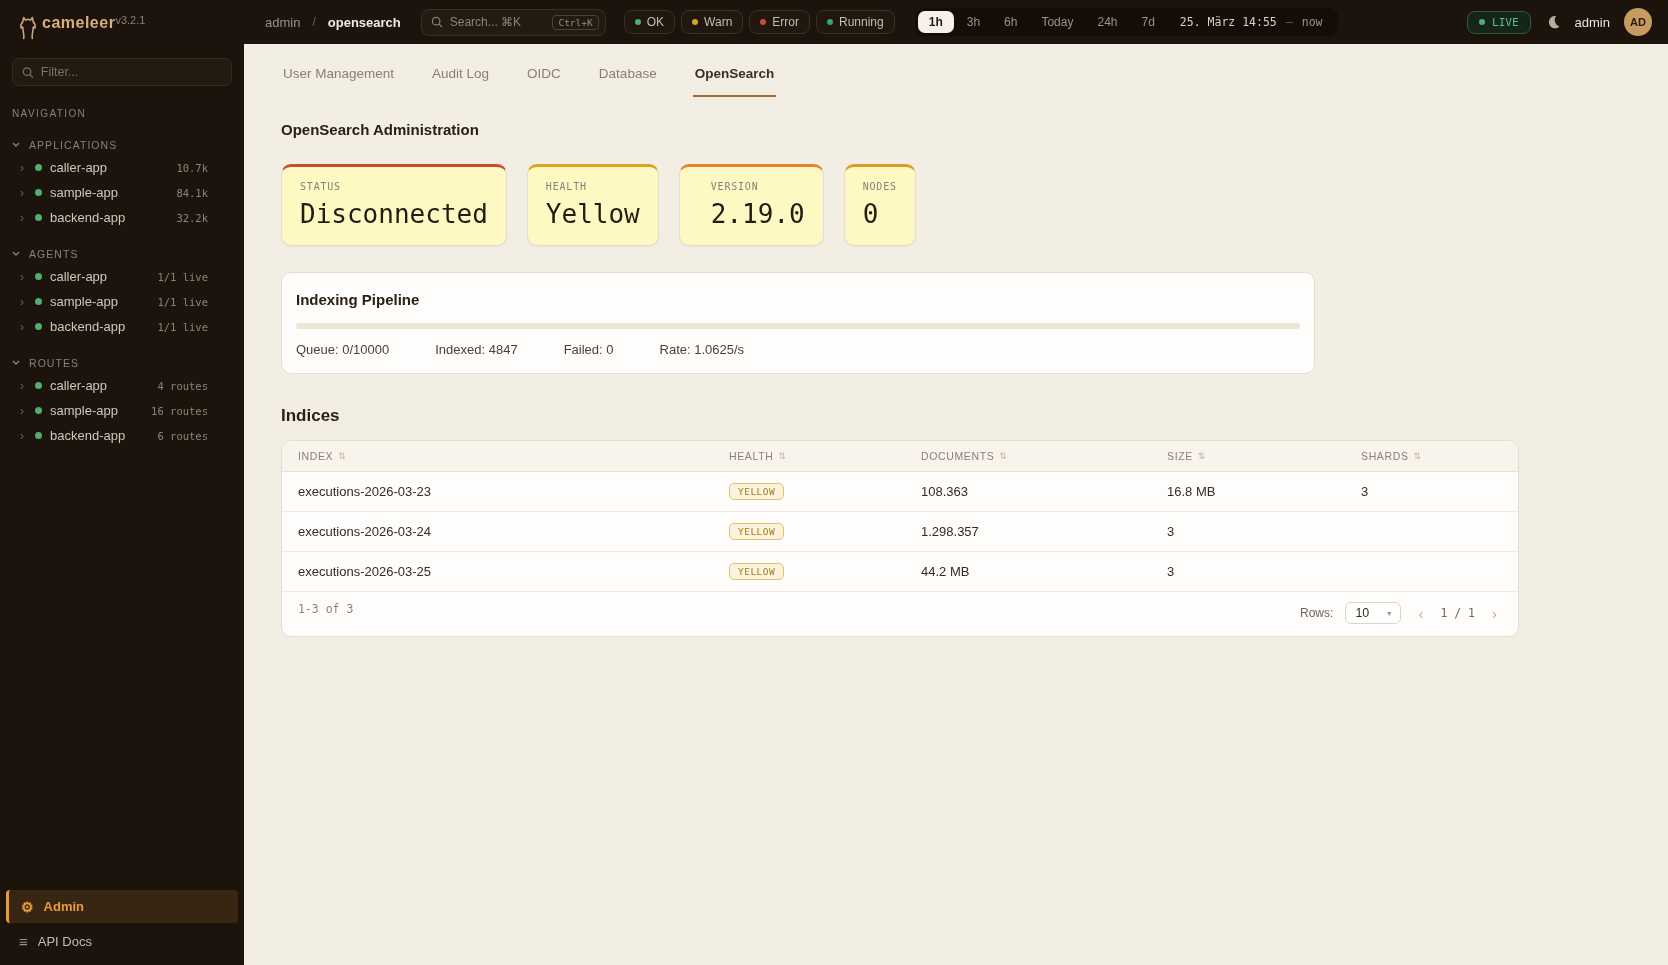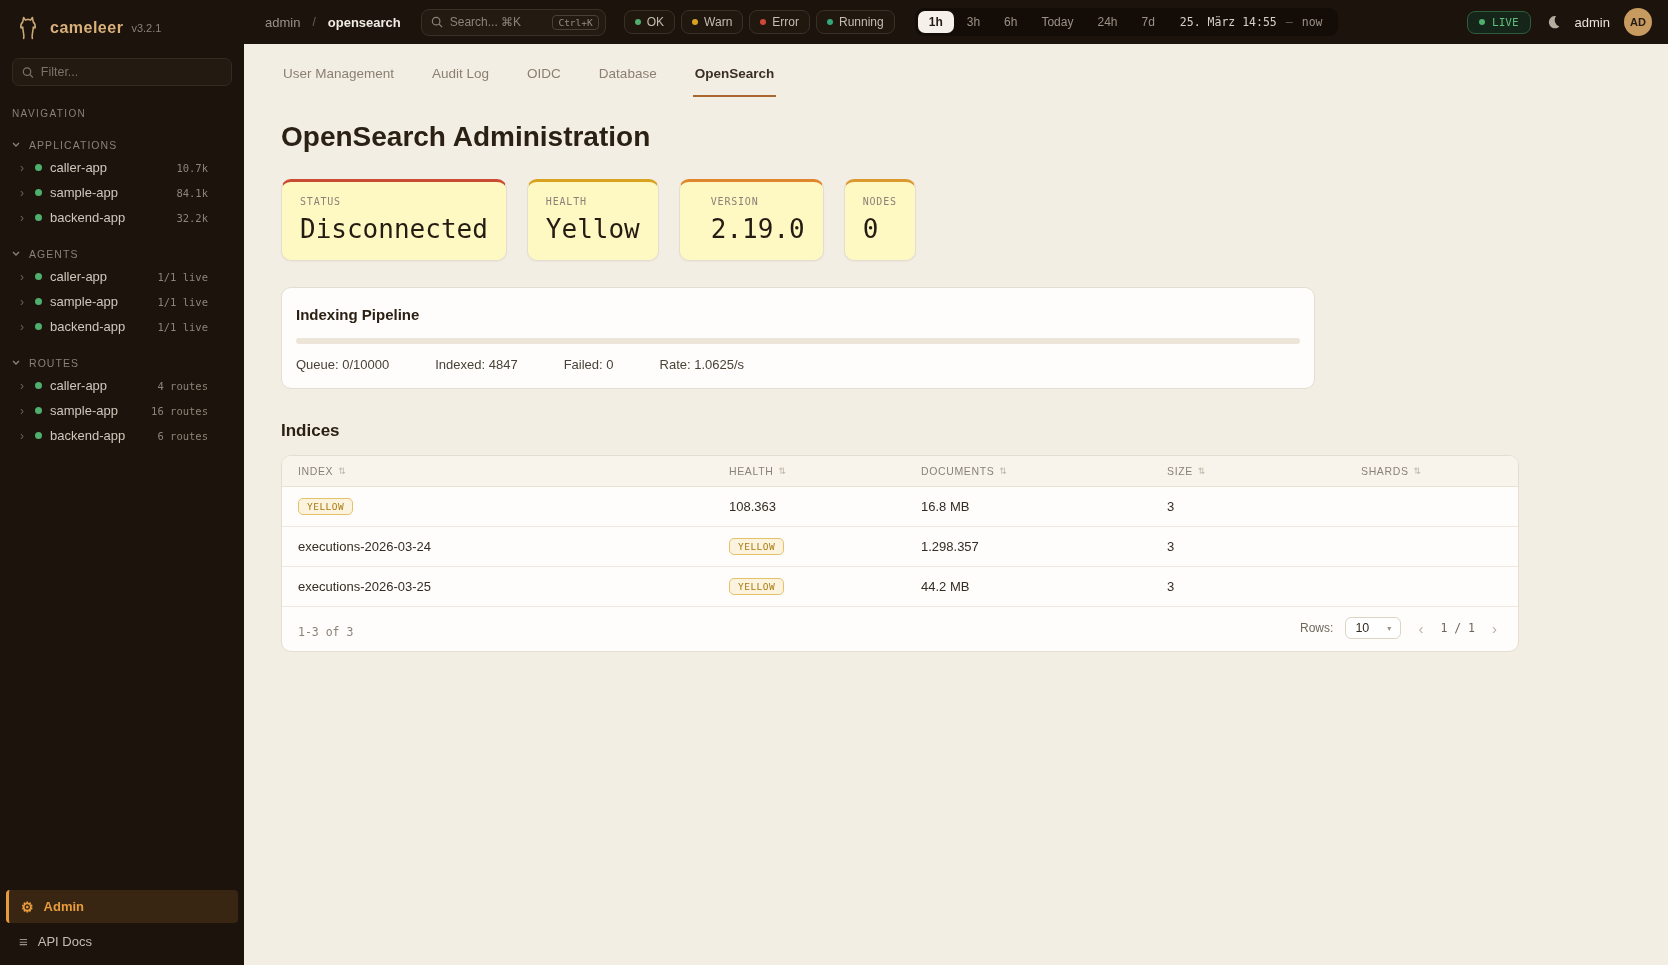--- a/index.html
+++ b/index.html
@@ -1,21 +1,21 @@
 <!DOCTYPE html>
 <html><head>
 <meta charset="utf-8">
 <style>
   * { margin:0; padding:0; box-sizing:border-box; }
   html,body { width:1668px; height:965px; }
   body { display:flex; font-family:"Liberation Sans",sans-serif; background:#f3eee4; overflow:hidden; }
 
   
   .sidebar { width:244px; min-width:244px; background:#1b130c; display:flex; flex-direction:column; color:#cfc7bc; }
-  .logo-row { display:flex; align-items:center; gap:8px; padding:14px 12px 8px 14px; }
+  .logo-row { display:flex; align-items:flex-start; padding:14px 12px 8px 14px; }
   .brand { color:#d9b07a; font-weight:bold; font-size:16px; letter-spacing:.5px; }
   .version { color:#8a8178; font-size:11px; }
   .filter-box { margin:8px 12px 0; height:28px; display:flex; align-items:center; gap:7px; padding:0 9px; background:#231a12; border:1px solid #352a1f; border-radius:7px; }
   .filter-input { background:transparent; border:none; outline:none; color:#a3a3a3; font-size:12.5px; width:100%; }
   .filter-input::placeholder { color:#7d7368; }
   .nav-label { font-size:10px; letter-spacing:.14em; color:#8a8178; padding:22px 12px 2px; }
   .group { margin-top:14px; }
   .group-header { display:flex; align-items:center; gap:9px; padding:4px 12px; font-size:10.5px; letter-spacing:.1em; color:#8a8178; cursor:pointer; }
   .side-item { display:flex; align-items:center; padding:5px 36px 5px 20px; font-size:13px; color:#cfc7bc; cursor:pointer; }
   .chev { color:#6b6158; font-size:12px; width:10px; line-height:1; }
@@ -52,40 +52,40 @@
   .live .pdot { background:#4faf6d; }
   .theme-btn { background:none; border:none; cursor:pointer; display:flex; align-items:center; }
   .user-name { color:#e8e2d8; font-size:13px; }
   .avatar { width:28px; height:28px; border-radius:50%; background:#c79a5f; color:#241b12; font-size:11px; font-weight:bold; display:flex; align-items:center; justify-content:center; cursor:pointer; }
 
   
   .content { padding:12px 0 0 37px; overflow:hidden; }
   .tabs { display:flex; gap:34px; }
   .tab { padding:10px 2px 14px; font-size:13.5px; color:#8a7f70; cursor:pointer; border-bottom:2px solid transparent; }
   .tab.active { color:#3a2f22; font-weight:bold; border-bottom-color:#a8672e; }
-  .page-title { margin-top:24px; font-size:28px; font-weight:bold; color:#2b2014; }
+  .page-title { margin-top:24px; font-size:15px; font-weight:bold; color:#2b2014; }
   .cards { display:flex; gap:20px; margin-top:26px; }
   .stat-card { background:#fef9c3; border:1px solid #e5ddcf; border-top:3px solid #ccc; border-radius:10px; padding:14px 18px 16px; min-width:72px; box-shadow:0 1px 2px rgba(0,0,0,.04); }
   .stat-label { font-family:"DejaVu Sans Mono",monospace; font-size:10px; letter-spacing:.08em; color:#8a8178; }
   .stat-value { font-family:"DejaVu Sans Mono",monospace; font-size:26px; color:#241b12; margin-top:7px; font-weight:500; white-space:nowrap; }
   .panel { width:1034px; background:#fefdfb; border:1px solid #e5ddcf; border-radius:10px; margin-top:26px; padding:18px 14px 16px; }
   .panel-title { font-size:15px; font-weight:bold; color:#2b2014; }
   .progress { height:6px; background:#ece5d8; border-radius:3px; margin-top:15px; overflow:hidden; }
   .progress-fill { height:100%; background:#e89b3d; border-radius:3px; }
   .metrics { display:flex; gap:46px; margin-top:13px; font-size:13px; color:#4a4238; }
   .section-title { margin-top:32px; font-size:17px; font-weight:bold; color:#2b2014; }
   .table-card { width:1238px; background:#fefdfb; border:1px solid #e5ddcf; border-radius:10px; margin-top:14px; overflow:hidden; }
   .thead { display:grid; grid-template-columns:431px 192px 246px 194px 1fr; background:#f8f4ec; border-bottom:1px solid #e9e2d4; }
   .th { display:flex; align-items:center; gap:5px; padding:9px 16px; font-size:10.5px; letter-spacing:.06em; color:#8a8178; cursor:pointer; }
   .sort-glyph { font-size:9px; color:#bfb5a4; }
   .trow { display:grid; grid-template-columns:431px 192px 246px 194px 1fr; border-bottom:1px solid #efe9dd; }
   .trow:last-of-type { border-bottom:1px solid #efe9dd; }
   .td { padding:11px 16px; font-size:13px; color:#352c22; display:flex; align-items:center; }
   .badge-yellow { font-family:"DejaVu Sans Mono",monospace; font-size:9.5px; letter-spacing:.05em; color:#a8790f; background:#fbf3dd; border:1px solid #e3c26a; border-radius:5px; padding:2px 8px; }
-  .tfoot { display:flex; align-items:flex-end; padding:10px 16px 12px; }
+  .tfoot { display:flex; align-items:flex-start; padding:10px 16px 12px; }
   .range-text { font-family:"DejaVu Sans Mono",monospace; font-size:11.5px; color:#8a8178; }
   .tfoot-right { margin-left:auto; display:flex; align-items:center; gap:12px; }
   .rows-label { font-size:12px; color:#6f665a; }
   .rows-select { display:flex; align-items:center; gap:10px; border:1px solid #ddd4c4; border-radius:6px; padding:3px 9px; font-size:12.5px; color:#352c22; background:#fff; cursor:pointer; min-width:56px; justify-content:space-between; }
   .select-caret { font-size:8px; color:#9a9187; }
   .pg-btn { color:#b9b0a2; font-size:15px; padding:0 5px; cursor:pointer; background:none; border:none; }
   .pg-ind { font-family:"DejaVu Sans Mono",monospace; font-size:11.5px; color:#6f665a; }
 </style>
 </head>
 <body>
@@ -330,20 +330,21 @@
           <span>SIZE</span>
           <span class="sort-glyph">⇅</span>
         </div>
         <div class="th">
           <span>SHARDS</span>
           <span class="sort-glyph">⇅</span>
         </div>
       </div>
 
       <div class="trow">
+        <div class="td">executions-2026-03-23</div>
         <div class="td">
             <span class="badge-yellow">YELLOW</span>
           </div>
         <div class="td">108.363</div>
         <div class="td">16.8 MB</div>
         <div class="td">3</div>
       </div>
       <div class="trow">
         <div class="td">executions-2026-03-24</div>
         <div class="td">

